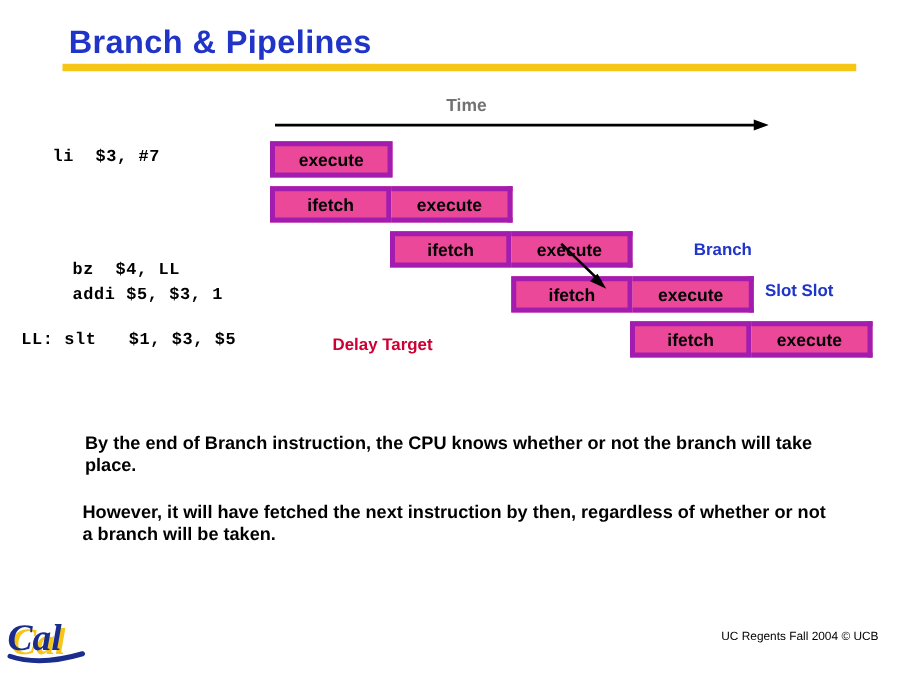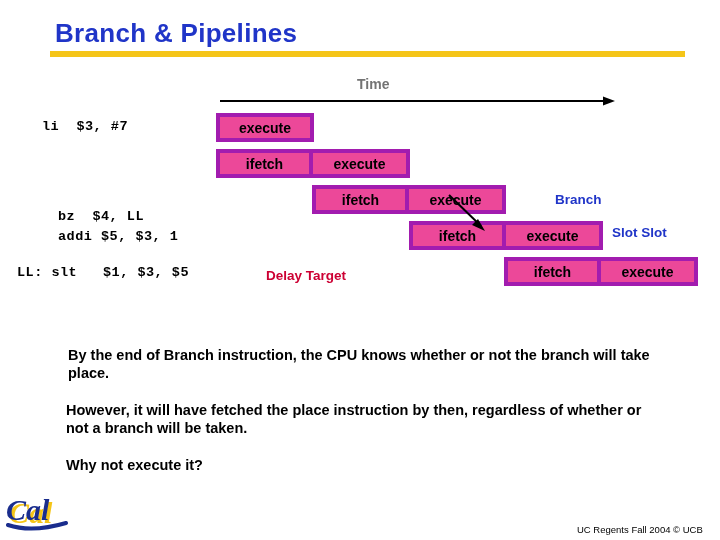--- a/index.html
+++ b/index.html
@@ -121,21 +121,21 @@
     position: absolute;
     left: 68px;
     top: 524px;
     font-size: 9.5px;
     color: #000000;
     white-space: nowrap;
   }
   .footer-right {
     position: absolute;
     left: 577px;
-    top: 524px;
+    top: 504px;
     font-size: 9.5px;
     color: #000000;
     white-space: nowrap;
   }
   .cal-logo {
     position: absolute;
     left: 4px;
     top: 492px;
     width: 72px;
     height: 42px;
@@ -181,22 +181,21 @@
   <div class="annot red" style="left:266px; top:268px;">Delay Target</div>
 
   <div class="arrow-layer">
     <svg width="720" height="540" viewBox="0 0 720 540">
       <line x1="449" y1="195" x2="481" y2="226" stroke="#000" stroke-width="2"></line>
       <polygon points="485,231 472,225 478,219" fill="#000"></polygon>
     </svg>
   </div>
 
   <div class="para" style="left:48px; top:346px;margin-left:20px;">By the end of Branch instruction, the CPU knows whether or not the branch will take place.</div>
-  <div class="para" style="left:66px; top:401px;">However, it will have fetched the place instruction by then, regardless of whether or not a branch will be taken.</div>
-  <div class="para" style="left:66px; top:456px;">Why not execute it?</div>
+  <div class="para" style="left:66px; top:401px;">However, it will have fetched the next instruction by then, regardless of whether or not a branch will be taken.</div>
 
   <div class="cal-logo">
     <svg width="72" height="42" viewBox="0 0 72 42">
       <g transform="translate(3,3)">
         <text x="2" y="28" font-family="'Liberation Serif', serif" font-size="30" font-style="italic" font-weight="bold" fill="#F5C518">Cal</text>
       </g>
       <g>
         <text x="2" y="28" font-family="'Liberation Serif', serif" font-size="30" font-style="italic" font-weight="bold" fill="#1A2D8D">Cal</text>
       </g>
       <path d="M4 33 Q28 41 62 31" stroke="#1A2D8D" stroke-width="4" fill="none" stroke-linecap="round"></path>

